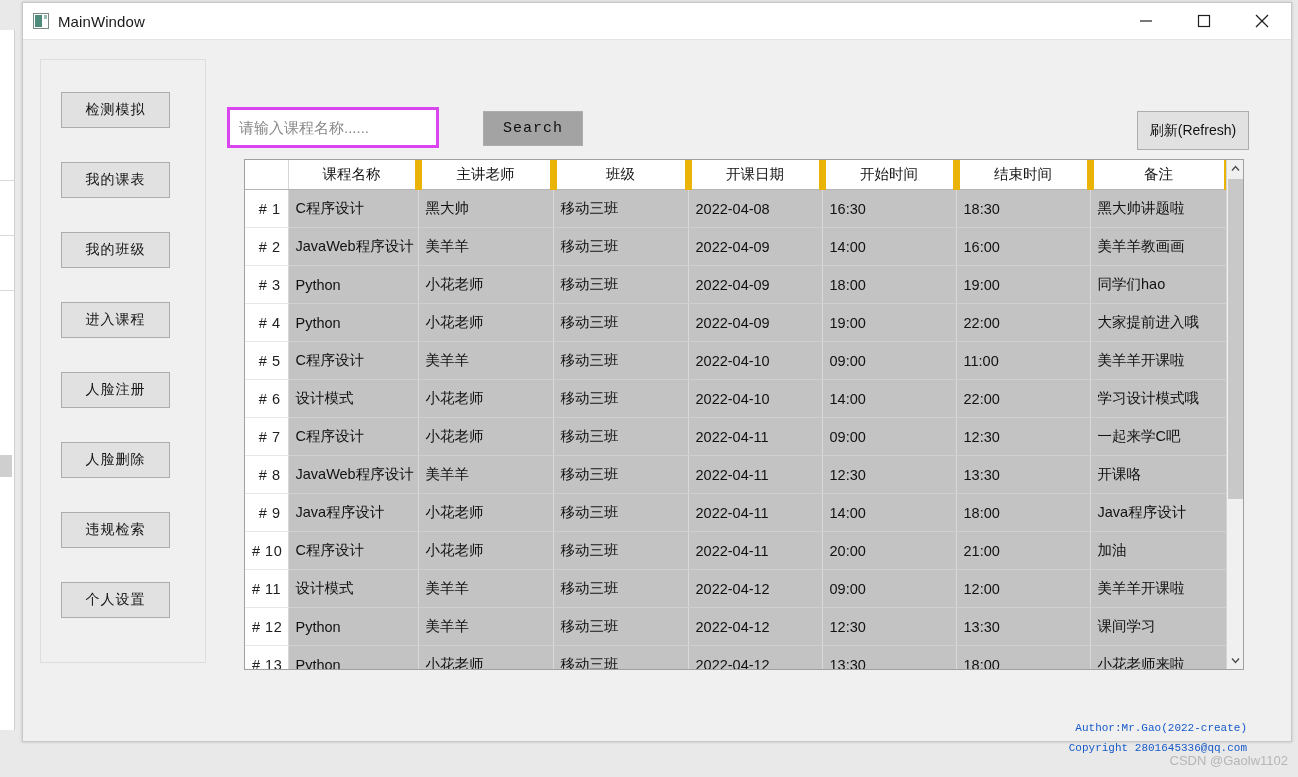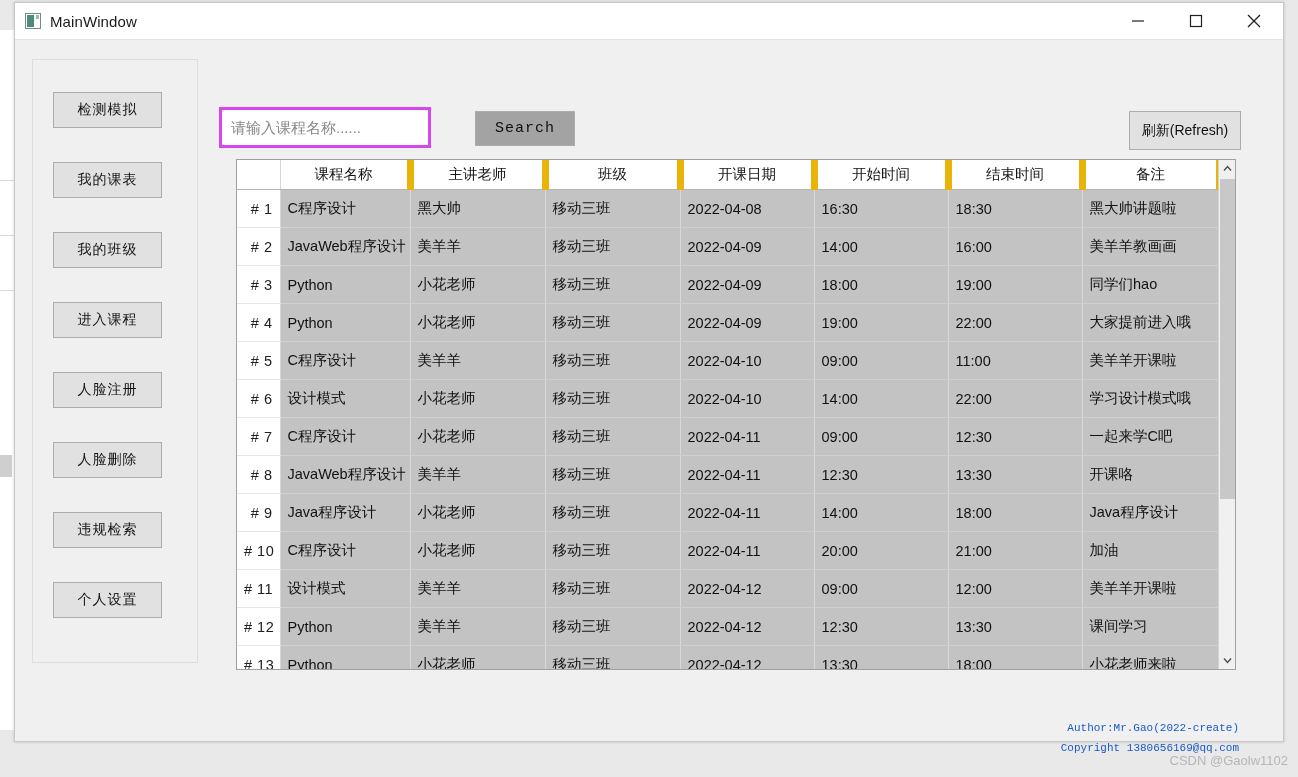--- a/index.html
+++ b/index.html
@@ -25,21 +25,21 @@
     position: absolute; left: 0; width: 14px; height: 1px; background: #dadada;
   }
   .bg-chip {
     position: absolute; left: 0; top: 425px; width: 12px; height: 22px;
     background: #cfcfcf;
   }
 
   
   .window {
     position: absolute;
-    left: 14px; top: 2px;
+    left: 22px; top: 2px;
     width: 1268px; height: 738px;
     background: #f0f0f0;
     border: 1px solid #c8c8c8;
     box-shadow: 0 0 3px rgba(0,0,0,0.18);
   }
   .titlebar {
     position: relative;
     height: 36px;
     background: #ffffff;
     border-bottom: 1px solid #e3e3e3;
@@ -494,19 +494,19 @@
                 <polyline points="1,1.5 4.5,5.5 8,1.5" fill="none" stroke="#4a4a4a" stroke-width="1.3"></polyline>
               </svg>
           </div>
         </div>
       </div>
 
     </div>
 
     <div class="credits">
       <div>Author:Mr.Gao(2022-create)</div>
-      <div>Copyright 1380656169@qq.com</div>
+      <div>Copyright 2801645336@qq.com</div>
     </div>
 
   </div>
 </div>
 
 <div class="watermark">CSDN @Gaolw1102</div>
 
 </body></html>

